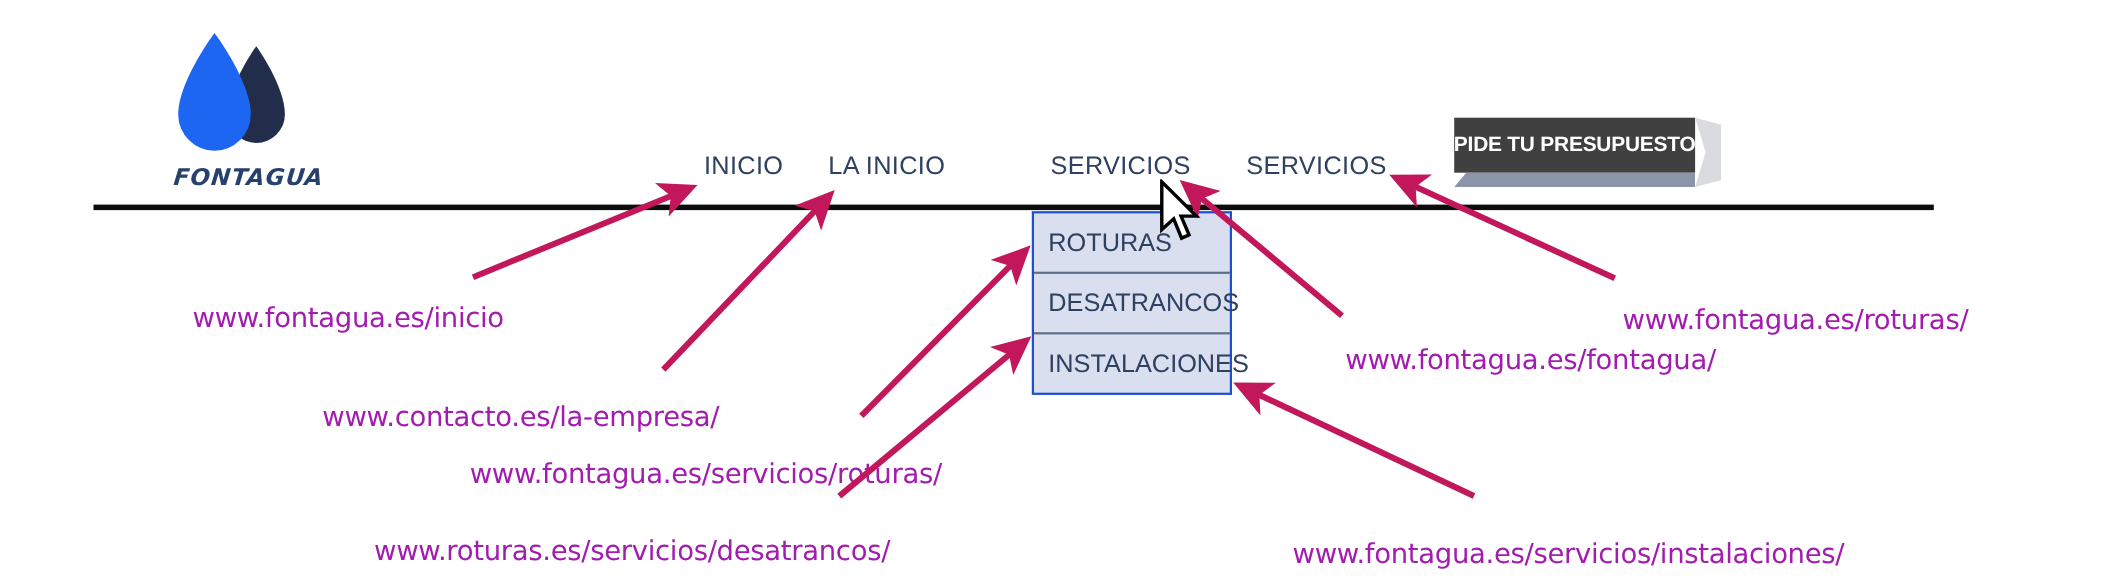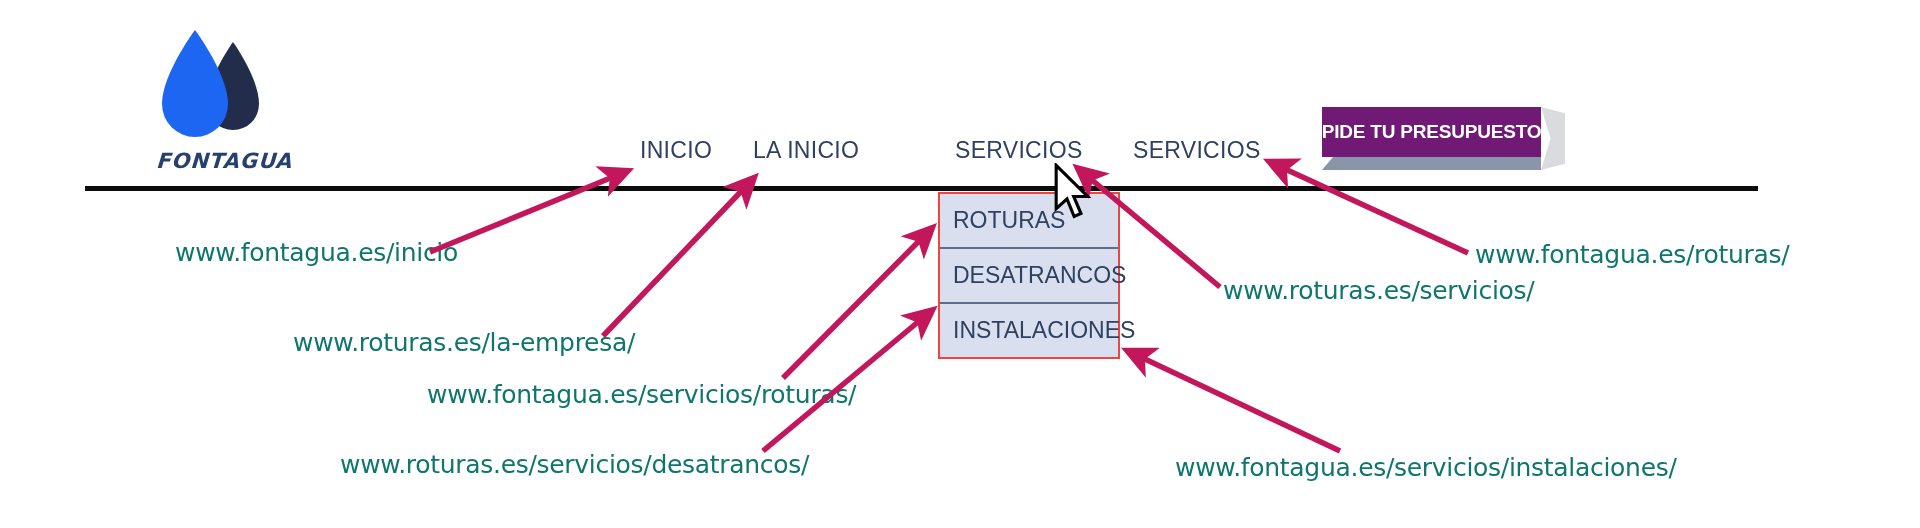--- a/index.html
+++ b/index.html
@@ -22,48 +22,48 @@
   }
   .nav-inicio{left:640px;}
   .nav-la-empresa{left:753px;}
   .nav-servicios{left:955px;}
   .nav-contacto{left:1133px;}
   
   .header-rule{position:absolute;left:85px;top:186px;width:1673px;height:5px;background:#0c0c0c;}
   
   .cta{position:absolute;left:1322px;top:107px;width:243px;height:63px;cursor:pointer;}
   .cta-face{
-    position:absolute;left:0;top:0;width:219px;height:50px;background:#701a75;
+    position:absolute;left:0;top:0;width:219px;height:50px;background:#404040;
     display:flex;align-items:center;justify-content:center;
   }
   .cta-label{
     color:#ffffff;font-weight:bold;font-size:19px;letter-spacing:-0.2px;white-space:nowrap;
   }
   .cta-bevel{
     position:absolute;left:0;top:50px;width:219px;height:13px;background:#8a95a9;
     clip-path:polygon(5% 0,100% 0,100% 100%,0 100%);
   }
   .cta-fold{
     position:absolute;left:219px;top:0;width:24px;height:63px;background:#d9dbdf;
     clip-path:polygon(0 0,100% 10%,100% 90%,0 100%,40% 50%);
   }
   
   .dropdown{
     position:absolute;left:938px;top:192px;width:182px;background:#d9dfee;
-    border:2px solid #ef4444;box-sizing:border-box;
+    border:2px solid #1d4ed8;box-sizing:border-box;
   }
   .dropdown-item{
     height:53px;display:flex;align-items:center;padding-left:13px;
     font-size:23px;color:#2f4160;cursor:pointer;white-space:nowrap;
   }
   .dropdown-item + .dropdown-item{border-top:2px solid #5f6e89;}
   
   .url-label{
-    position:absolute;font-size:25px;color:#0f766e;white-space:nowrap;
-    font-family:"DejaVu Sans",sans-serif;letter-spacing:-0.3px;
+    position:absolute;font-size:25px;color:#a21caf;white-space:nowrap;
+    font-family:"DejaVu Sans",sans-serif;letter-spacing:-0.3px;margin-top:36px;
   }
   .url-inicio{left:175px;top:238px;}
   .url-la-empresa{left:293px;top:328px;}
   .url-roturas{left:427px;top:380px;}
   .url-desatrancos{left:340px;top:450px;}
   .url-servicios{left:1223px;top:276px;}
   .url-contacto{left:1475px;top:240px;}
   .url-instalaciones{left:1175px;top:453px;}
   
   .arrows{position:absolute;left:0;top:0;pointer-events:none;}
@@ -95,24 +95,24 @@
 
   <div class="header-rule"></div>
 
   <div class="dropdown">
     <div class="dropdown-item">ROTURAS</div>
     <div class="dropdown-item">DESATRANCOS</div>
     <div class="dropdown-item">INSTALACIONES</div>
   </div>
 
   <div class="url-label url-inicio">www.fontagua.es/inicio</div>
-  <div class="url-label url-la-empresa">www.roturas.es/la-empresa/</div>
+  <div class="url-label url-la-empresa">www.contacto.es/la-empresa/</div>
   <div class="url-label url-roturas">www.fontagua.es/servicios/roturas/</div>
   <div class="url-label url-desatrancos">www.roturas.es/servicios/desatrancos/</div>
-  <div class="url-label url-servicios">www.roturas.es/servicios/</div>
+  <div class="url-label url-servicios">www.fontagua.es/fontagua/</div>
   <div class="url-label url-contacto">www.fontagua.es/roturas/</div>
   <div class="url-label url-instalaciones">www.fontagua.es/servicios/instalaciones/</div>
 
   <svg class="arrows" width="1920" height="528" viewBox="0 0 1920 528">
     <defs>
       <marker id="ah" markerWidth="6.5" markerHeight="6" refX="4.6" refY="3" orient="auto" markerUnits="strokeWidth">
         <path d="M0,0 L6.4,3 L0,6 L1.6,3 Z" fill="#c2185b"></path>
       </marker>
     </defs>
     <g stroke="#c2185b" stroke-width="5.5" fill="none">

